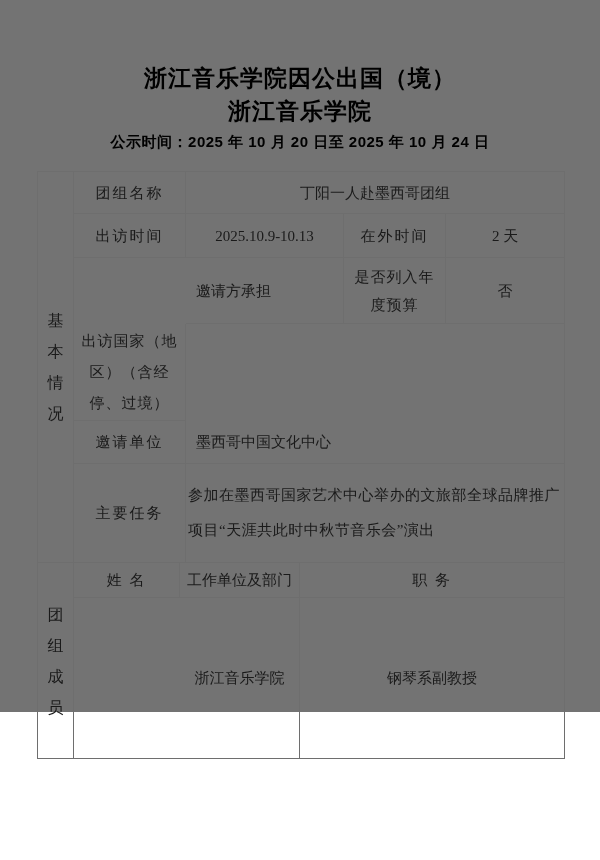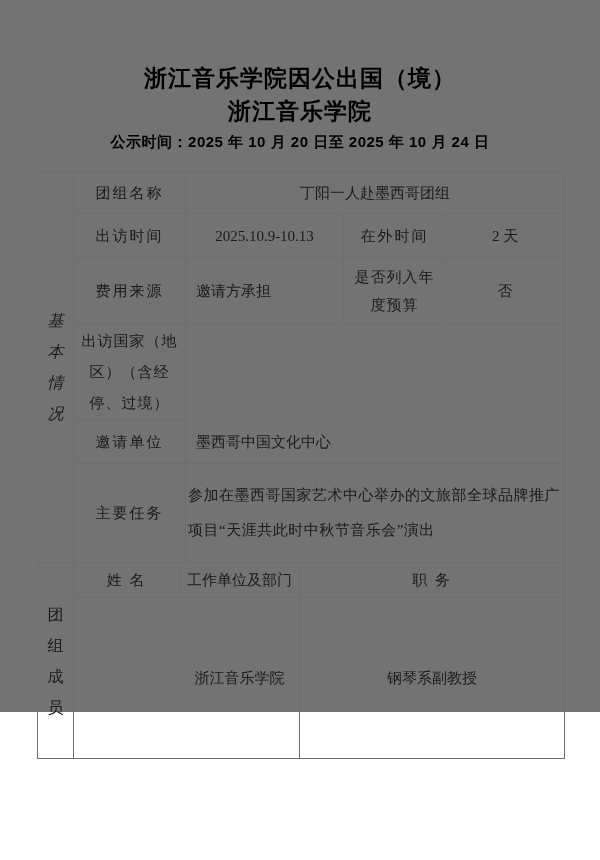--- a/index.html
+++ b/index.html
@@ -64,33 +64,32 @@
   <div class="doc-header">
     <div class="doc-title">浙江音乐学院因公出国（境）</div>
     <div class="doc-title">浙江音乐学院</div>
     <div class="doc-period">公示时间：2025 年 10 月 20 日至 2025 年 10 月 24 日</div>
   </div>
 
   <div class="doc-table">
 
     <div class="sec sec-basic">
 
-      <div class="tcell side-cell" style="grid-column:1; grid-row:1/7;font-style:italic;">
+      <div class="tcell side-cell" style="grid-column:1; grid-row:1/7;">
         <div class="side-text">基本情况</div>
       </div>
 
       <div class="tcell label" style="grid-column:2; grid-row:1;">团组名称</div>
       <div class="tcell no-r" style="grid-column:3/6; grid-row:1;">丁阳一人赴墨西哥团组</div>
 
       <div class="tcell label" style="grid-column:2; grid-row:2;">出访时间</div>
       <div class="tcell" style="grid-column:3; grid-row:2;">2025.10.9-10.13</div>
       <div class="tcell label" style="grid-column:4; grid-row:2;">在外时间</div>
       <div class="tcell no-r" style="grid-column:5; grid-row:2;">2 天</div>
 
-      <div class="tcell label" style="grid-column:2; grid-row:3;">费用来源</div>
       <div class="tcell left" style="grid-column:3; grid-row:3;">邀请方承担</div>
       <div class="tcell budget-label" style="grid-column:4; grid-row:3;">是否列入年度预算</div>
       <div class="tcell no-r" style="grid-column:5; grid-row:3;">否</div>
 
       <div class="tcell wrap3" style="grid-column:2; grid-row:4;">出访国家（地区）（含经停、过境）</div>
 
       <div class="tcell label" style="grid-column:2; grid-row:5;">邀请单位</div>
       <div class="tcell left no-r" style="grid-column:3/6; grid-row:5;">墨西哥中国文化中心</div>
 
       <div class="tcell left task-val no-r" style="grid-column:3/6; grid-row:6;">参加在墨西哥国家艺术中心举办的文旅部全球品牌推广项目“天涯共此时中秋节音乐会”演出</div>

